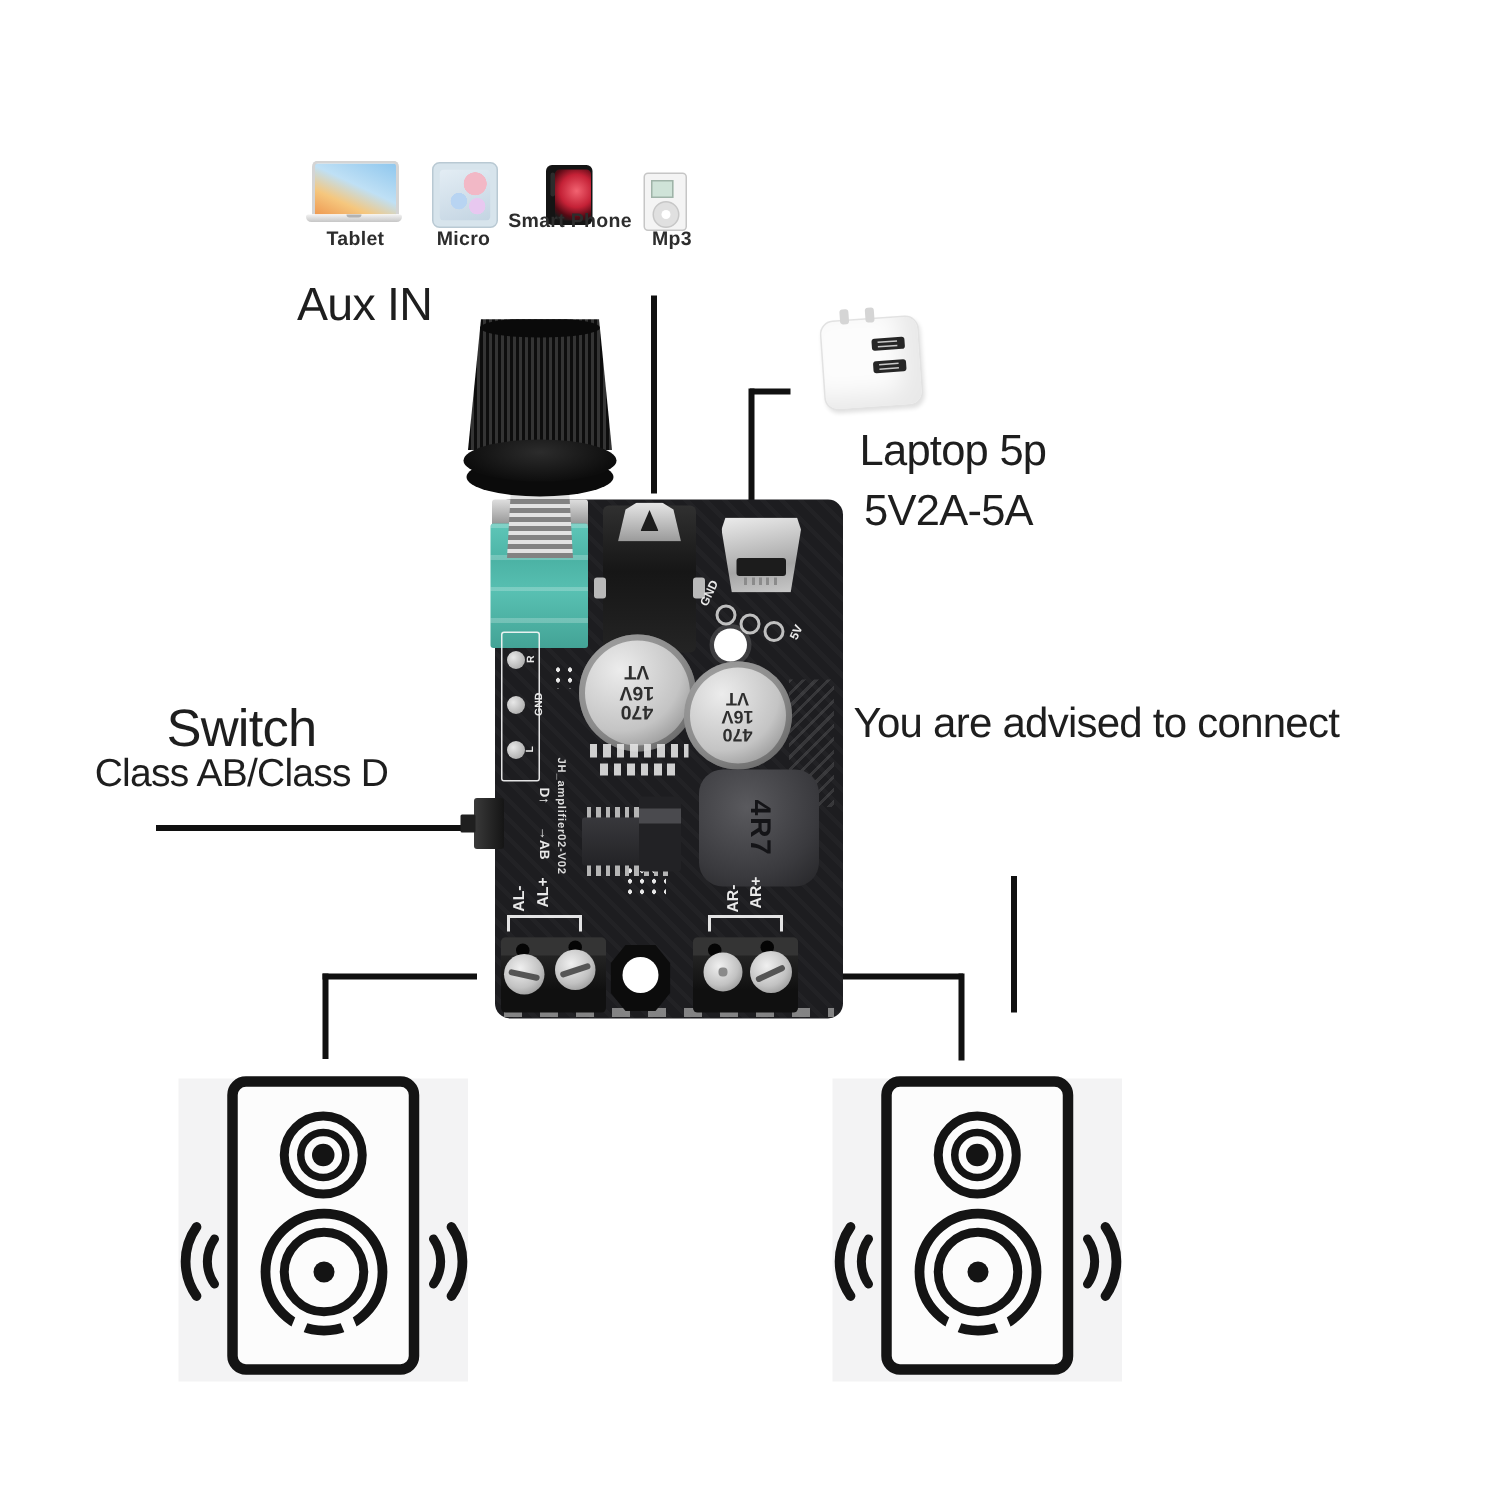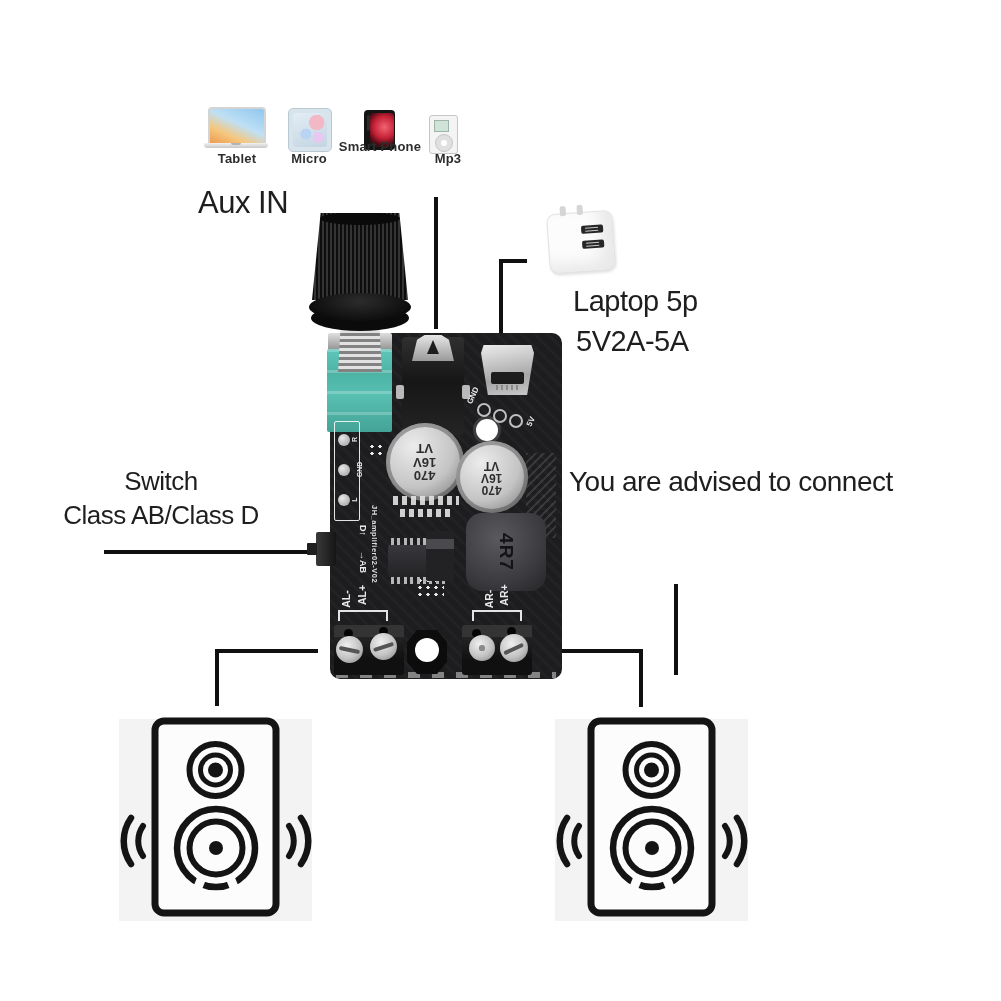--- a/index.html
+++ b/index.html
@@ -149,21 +149,21 @@
     <div class="mp3-wheel"></div>
   </div>
   <div class="dev-label" style="left:197px;top:151px;width:80px">Tablet</div>
   <div class="dev-label" style="left:269px;top:151px;width:80px">Micro</div>
   <div class="dev-label" style="left:329px;top:139px;width:102px">Smart Phone</div>
   <div class="dev-label" style="left:418px;top:151px;width:60px">Mp3</div>
 
   <div class="h1" style="left:198px;top:185px;font-size:31px">Aux IN</div>
   <div class="h1" style="left:573px;top:285px;font-size:29px">Laptop 5p</div>
   <div class="h1" style="left:576px;top:325px;font-size:29px">5V2A-5A</div>
-  <div class="h1" style="left:30px;top:466px;width:262px;font-size:26px;text-align:center">Switch</div>
+  <div class="h1" style="left:30px;top:466px;width:262px;font-size:35px;text-align:center">Switch</div>
   <div class="h1" style="left:569px;top:466px;font-size:28px">You are advised to connect</div>
   <div class="h1" style="left:30px;top:500px;width:262px;font-size:26px;text-align:center">Class AB/Class D</div>
 
   <div class="abs charger" style="left:548px;top:212px">
     <div class="prong" style="left:13px"></div>
     <div class="prong" style="left:30px"></div>
     <div class="uslot" style="top:13px"></div>
     <div class="uslot" style="top:28px"></div>
   </div>
 

